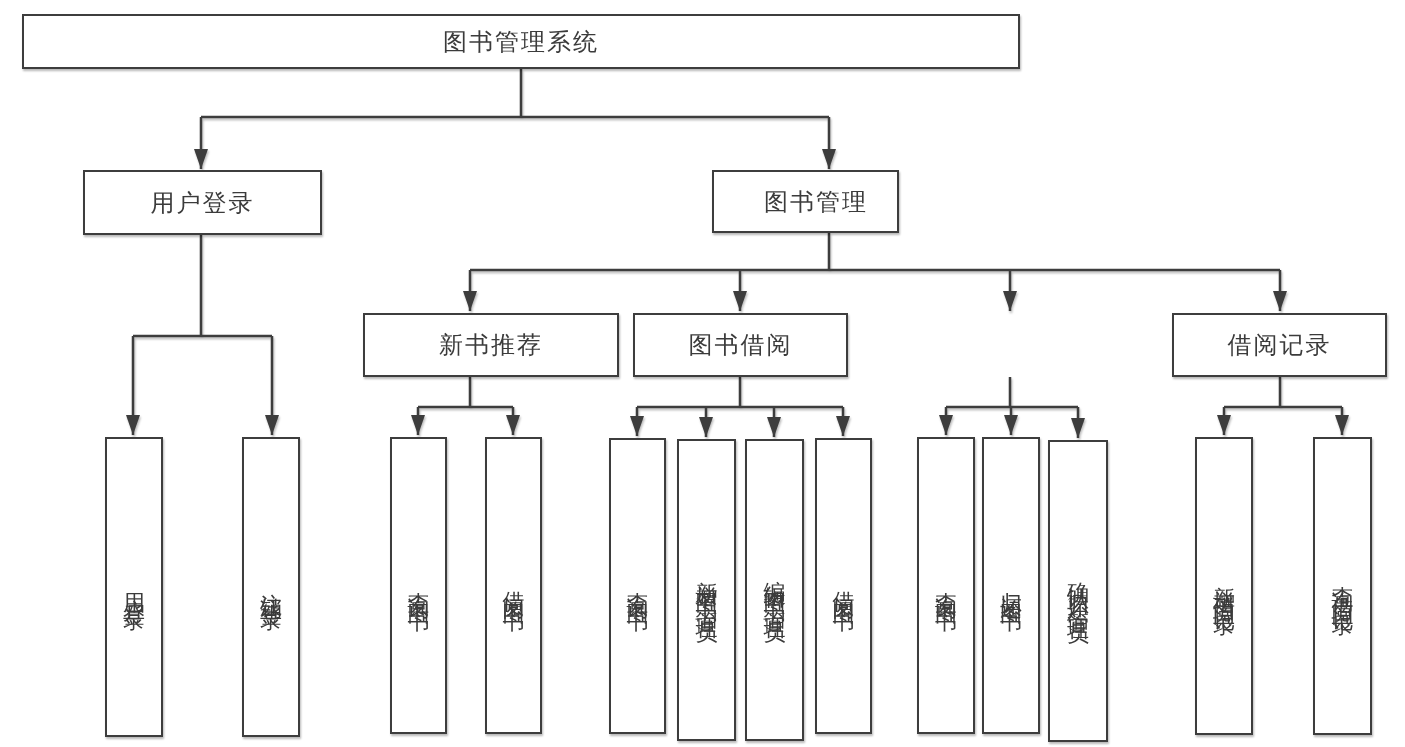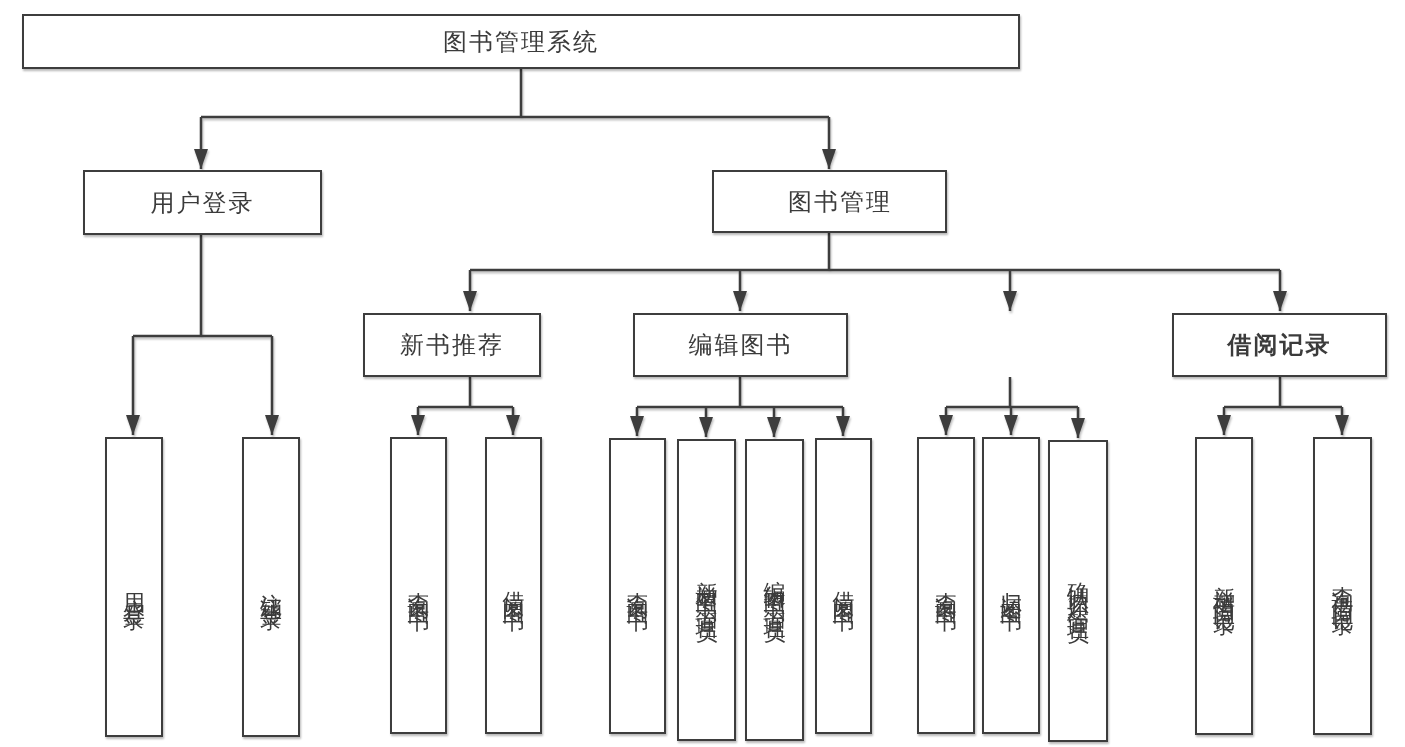--- a/index.html
+++ b/index.html
@@ -96,31 +96,31 @@
     </g>
   </svg>
 
   <div class="node hbox" style="left:22px; top:14px; width:998px; height:55px;">
     <span>图书管理系统</span>
   </div>
 
   <div class="node hbox" style="left:83px; top:170px; width:239px; height:65px;">
     <span>用户登录</span>
   </div>
-  <div class="node hbox" style="left:712px; top:170px; width:235px; height:63px;padding-left:21px;">
+  <div class="node hbox" style="left:712px; top:170px; width:187px; height:63px;padding-left:21px;">
     <span>图书管理</span>
   </div>
 
-  <div class="node hbox" style="left:363px; top:313px; width:178px; height:64px;">
+  <div class="node hbox" style="left:363px; top:313px; width:256px; height:64px;">
     <span>新书推荐</span>
   </div>
   <div class="node hbox" style="left:633px; top:313px; width:215px; height:64px;">
-    <span>编辑图书</span>
+    <span>图书借阅</span>
   </div>
-  <div class="node hbox" style="left:1172px; top:313px; width:215px; height:64px;font-weight:bold;">
+  <div class="node hbox" style="left:1172px; top:313px; width:215px; height:64px;">
     <span>借阅记录</span>
   </div>
 
   <div class="node vbox" style="left:105px; top:437px; width:58px; height:300px;">
     <span>用户登录</span>
   </div>
   <div class="node vbox" style="left:242px; top:437px; width:58px; height:300px;">
     <span>注销登录</span>
   </div>
 

